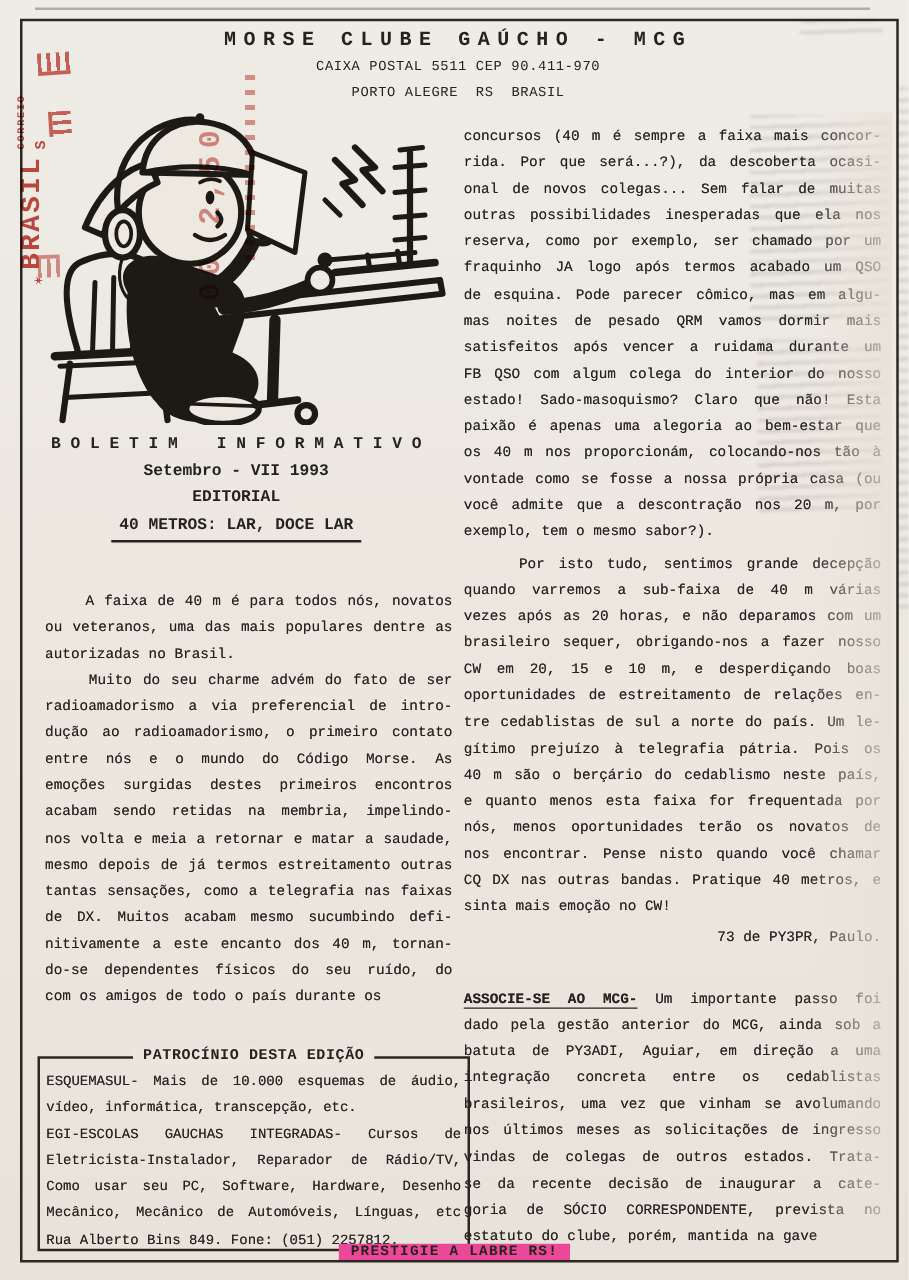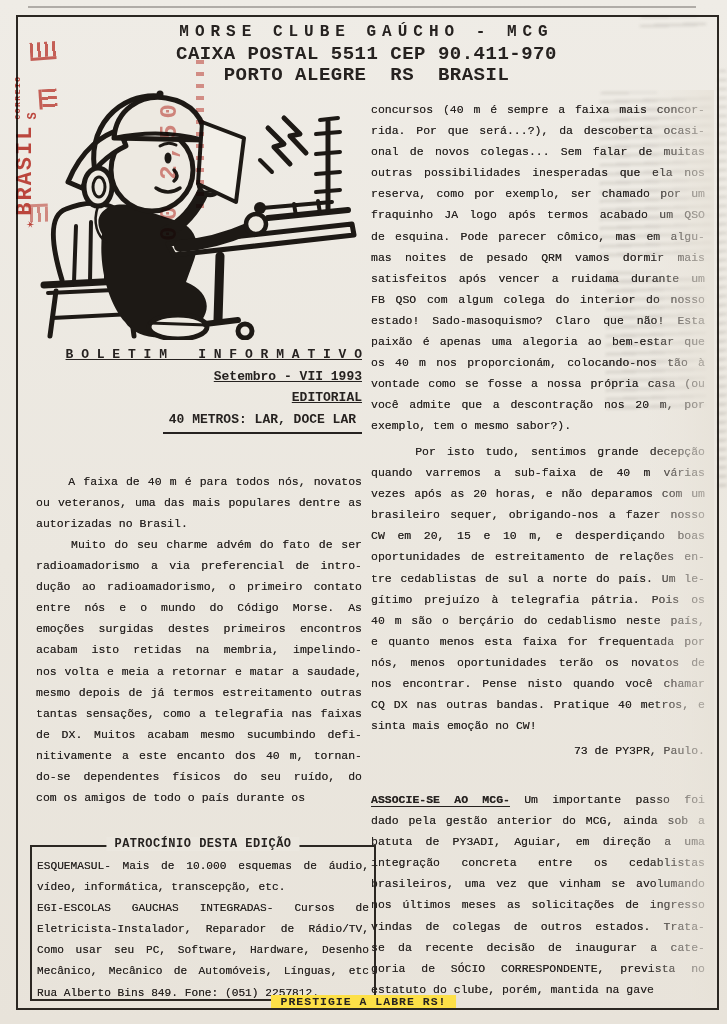--- a/index.html
+++ b/index.html
@@ -14,55 +14,55 @@
   .topline{left:28px;top:6px;width:668px;height:2px;background:rgba(60,55,50,.35);}
   .ghost{
     background:repeating-linear-gradient(178deg, rgba(110,104,96,.20) 0 2.5px, rgba(110,104,96,0) 2.5px 9px);
     filter:blur(1.4px);border-radius:3px;z-index:0;
   }
   
   .frame{left:16px;top:15px;width:699px;height:991px;border:2.5px solid #2b2722;z-index:1;}
   
   .header{left:16px;top:20px;width:701px;text-align:center;z-index:2;}
   .title{font-size:16px;font-weight:bold;letter-spacing:6px;line-height:24px;white-space:nowrap;}
-  .addr{font-size:19px;font-weight:bold;line-height:21px;letter-spacing:.5px;white-space:pre;}
+  .addr{font-size:11px;font-weight:normal;line-height:21px;letter-spacing:.5px;white-space:pre;}
   
   .stamp{left:0;top:36px;width:70px;height:212px;color:#c2332a;z-index:3;mix-blend-mode:multiply;opacity:.88;}
   .stamp-rot{position:absolute;left:0;top:0;width:192px;height:38px;transform:rotate(-90deg) translateX(-192px);transform-origin:0 0;display:flex;align-items:flex-end;gap:5px;}
   .stamp-brasil{font-size:22px;font-weight:bold;letter-spacing:2px;line-height:24px;}
   .stamp-side{display:flex;flex-direction:column;align-items:flex-start;line-height:9px;}
   .stamp-correio{font-size:8px;font-weight:bold;letter-spacing:1.5px;}
   .stamp-s{font-size:12px;font-weight:bold;margin-top:7px;}
   .stamp-star{font-size:12px;}
   .bars{position:absolute;width:26px;height:15px;border-bottom:3px solid #c2332a;
     background:repeating-linear-gradient(90deg,#c2332a 0 3px, transparent 3px 7.5px);opacity:.85;}
   .meterprint{left:150px;top:46px;width:40px;height:195px;color:rgba(194,51,42,.55);z-index:3;mix-blend-mode:multiply;}
   .meterprint-rot{position:absolute;left:0;top:0;width:195px;height:40px;transform:rotate(-90deg) translateX(-195px);transform-origin:0 0;font-size:24px;font-weight:bold;letter-spacing:6px;line-height:40px;}
   .meterdots{left:196px;top:60px;width:8px;height:150px;background:repeating-linear-gradient(180deg,rgba(194,51,42,.5) 0 4px,transparent 4px 12px);z-index:3;mix-blend-mode:multiply;}
   
   .cartoon{left:28px;top:84px;width:332px;height:256px;z-index:2;}
   
-  .masthead{left:16px;top:344px;width:346px;text-align:right;z-index:2;text-decoration:underline;}
+  .masthead{left:16px;top:344px;width:346px;text-align:center;z-index:2;}
   .masthead div{line-height:21.5px;font-weight:bold;font-size:13px;white-space:pre;}
   .headline-u{display:inline-block;border-bottom:2px solid #262220;padding:0 6px 2px 6px;}
   
   .col{font-size:11.5px;line-height:21.1px;z-index:2;text-shadow:0 0 .5px rgba(38,34,30,.65);}
   .leftcol{left:36px;width:326px;margin-top:24px;}
   .rightcol{left:371px;width:334px;}
   .tline{text-align:justify;text-align-last:justify;min-height:21.1px;}
   .tl-last{text-align-last:left;}
   .sig{text-align:right;padding-right:6px;}
   .u{border-bottom:1.5px solid #262220;font-weight:bold;}
   
   .sponsor{left:30px;top:845px;width:342px;height:152px;border:2.5px solid #2b2722;z-index:2;background:transparent;}
   .sponsor-legend{position:absolute;left:50%;top:-10px;transform:translateX(-50%);background:#ebe7df;
     padding:0 8px;font-size:12px;font-weight:bold;letter-spacing:.5px;white-space:nowrap;}
   .sponsor-body{position:absolute;left:5px;right:5px;top:10px;font-size:11.2px;line-height:19.8px;text-shadow:0 0 .5px rgba(38,34,30,.65);}
   
-  .footer{left:50%;top:995px;transform:translateX(-50%);background:#fde047;padding:0 10px;
+  .footer{left:50%;top:995px;transform:translateX(-50%);background:#ec4899;padding:0 10px;
     font-size:11.5px;font-weight:bold;letter-spacing:1px;white-space:nowrap;z-index:5;}
   
   .fade-right{left:646px;top:90px;width:68px;height:912px;z-index:4;pointer-events:none;
     background:linear-gradient(90deg, rgba(235,231,223,0) 0%, rgba(233,228,219,.45) 50%, rgba(231,226,216,.82) 100%);}
 </style>
 </head>
 <body>
 
 <div class="abs topline"></div>
 <div class="abs ghost" style="left:600px;top:92px;width:112px;height:168px;"></div>
@@ -182,21 +182,21 @@
     <div class="tline">&nbsp;&nbsp;&nbsp;&nbsp;A faixa de 40 m é para todos nós, novatos</div>
     <div class="tline">ou veteranos, uma das mais populares dentre as</div>
     <div class="tline tl-last">autorizadas no Brasil.</div>
   </div>
 <div class="abs col leftcol" style="top:510px;">
     <div class="tline">&nbsp;&nbsp;&nbsp;&nbsp;Muito do seu charme advém do fato de ser</div>
     <div class="tline">radioamadorismo a via preferencial de intro-</div>
     <div class="tline">dução ao radioamadorismo, o primeiro contato</div>
     <div class="tline">entre nós e o mundo do Código Morse. As</div>
     <div class="tline">emoções surgidas destes primeiros encontros</div>
-    <div class="tline">acabam isto retidas na membria, impelindo-</div>
+    <div class="tline">acabam sendo retidas na membria, impelindo-</div>
     <div class="tline">nos volta e meia a retornar e matar a saudade,</div>
     <div class="tline">mesmo depois de já termos estreitamento outras</div>
     <div class="tline">tantas sensações, como a telegrafia nas faixas</div>
     <div class="tline">de DX. Muitos acabam mesmo sucumbindo defi-</div>
     <div class="tline">nitivamente a este encanto dos 40 m, tornan-</div>
     <div class="tline">do-se dependentes físicos do seu ruído, do</div>
     <div class="tline tl-last">com os amigos de todo o país durante os</div>
   </div>
 
 <div class="abs sponsor">

